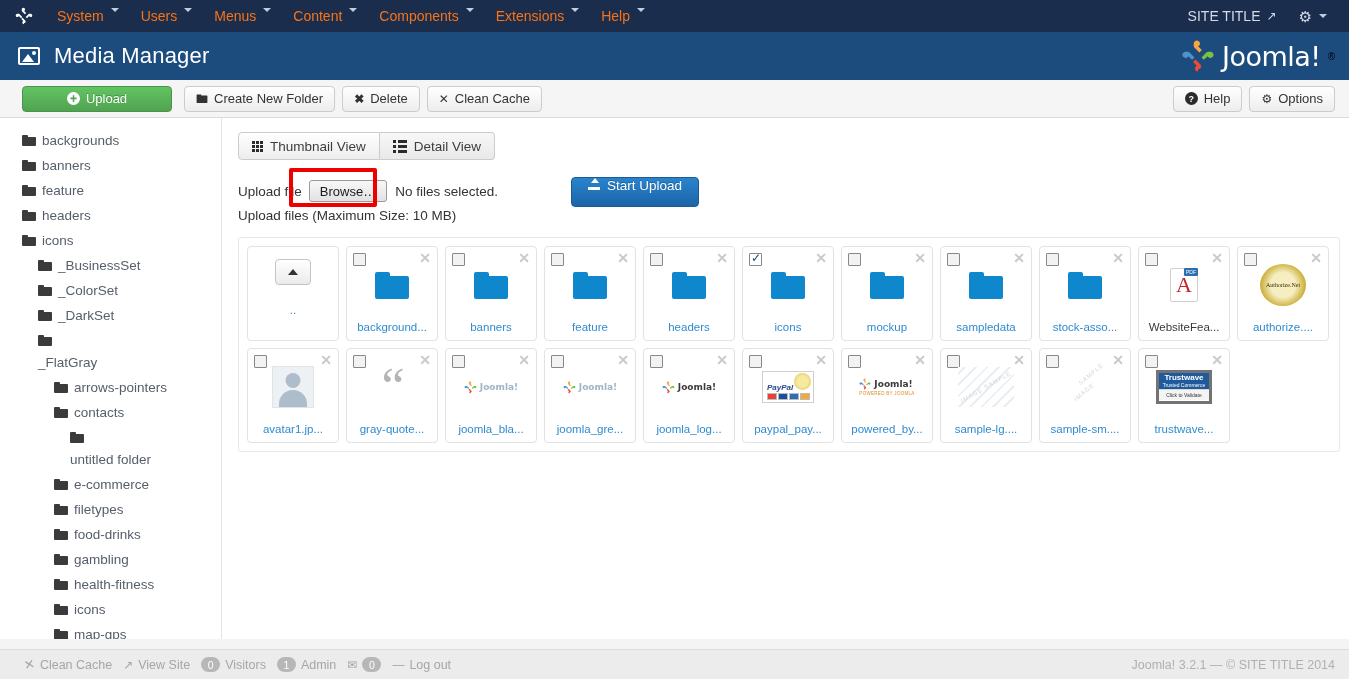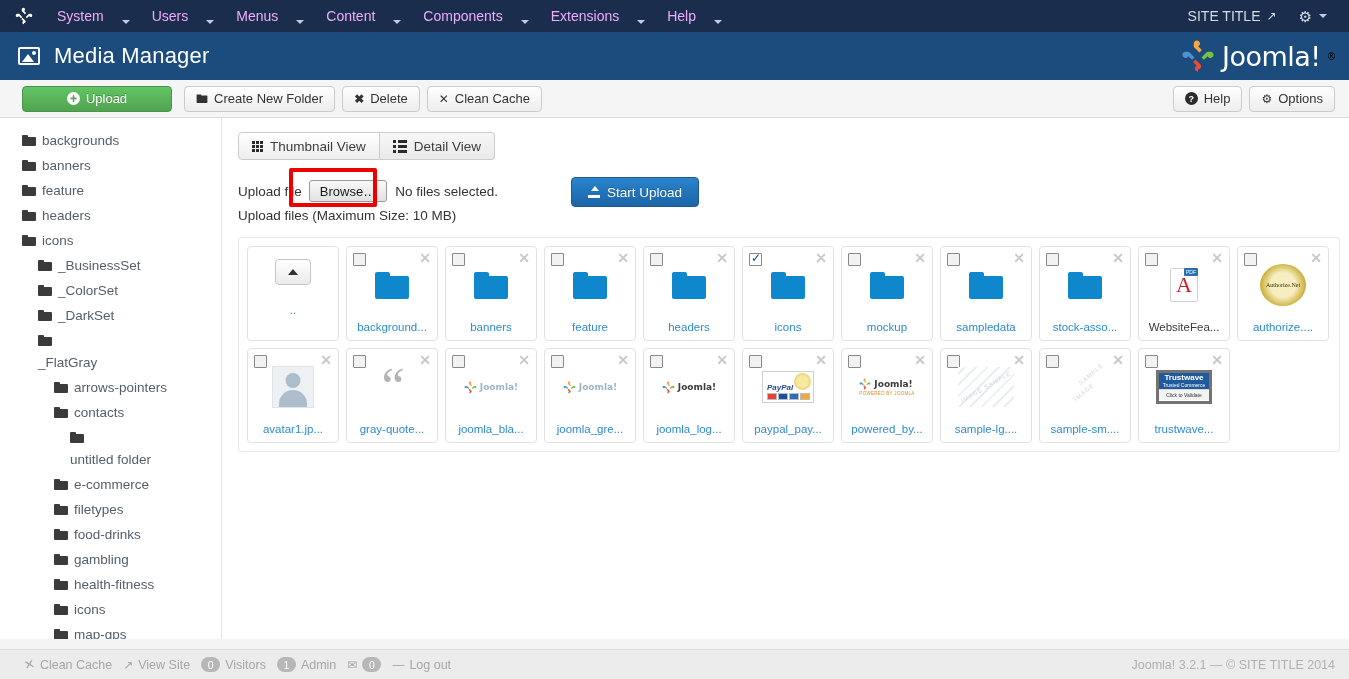--- a/index.html
+++ b/index.html
@@ -25,23 +25,23 @@
   }
   .joomla-mark {
     width: 20px; height: 20px;
     margin-right: 12px;
     display: flex; align-items: center; justify-content: center;
     color: #ffffff;
     font-size: 17px; line-height: 1;
   }
   .menu-items { display: flex; align-items: center; gap: 0; }
   .menu-item {
-    display: flex; align-items: flex-end; gap: 17px;
+    display: flex; align-items: flex-start; gap: 6px;
     padding: 6px 11px;
-    color: #f0abfc;
+    color: #f97316;
     font-size: 14px;
     white-space: nowrap;
     cursor: pointer;
   }
   .caret {
     width: 0; height: 0;
     border-left: 4px solid transparent;
     border-right: 4px solid transparent;
     border-top: 4px solid #c3ccda;
     display: inline-block;
@@ -266,21 +266,21 @@
   .redbox {
     position: absolute;
     left: 51px; top: -9px;
     width: 88px; height: 39px;
     border: 4px solid #ee0000;
     border-radius: 2px;
     pointer-events: none;
   }
   .btn-start {
     margin-left: 73px;
-    display: inline-flex; align-items: center; gap: 7px;
+    display: inline-flex; align-items: flex-start; gap: 7px;
     height: 30px; padding: 0 16px;
     border-radius: 4px;
     border: 1px solid #1c5a94;
     background: linear-gradient(to bottom, #2a84cd, #1c64a8);
     color: #ffffff; font-size: 13.5px;
     cursor: pointer;
     text-shadow: 0 -1px 0 rgba(0,0,0,.25);
   }
   .upload-ico {
     display:inline-block; width:12px; height:12px; position:relative;

